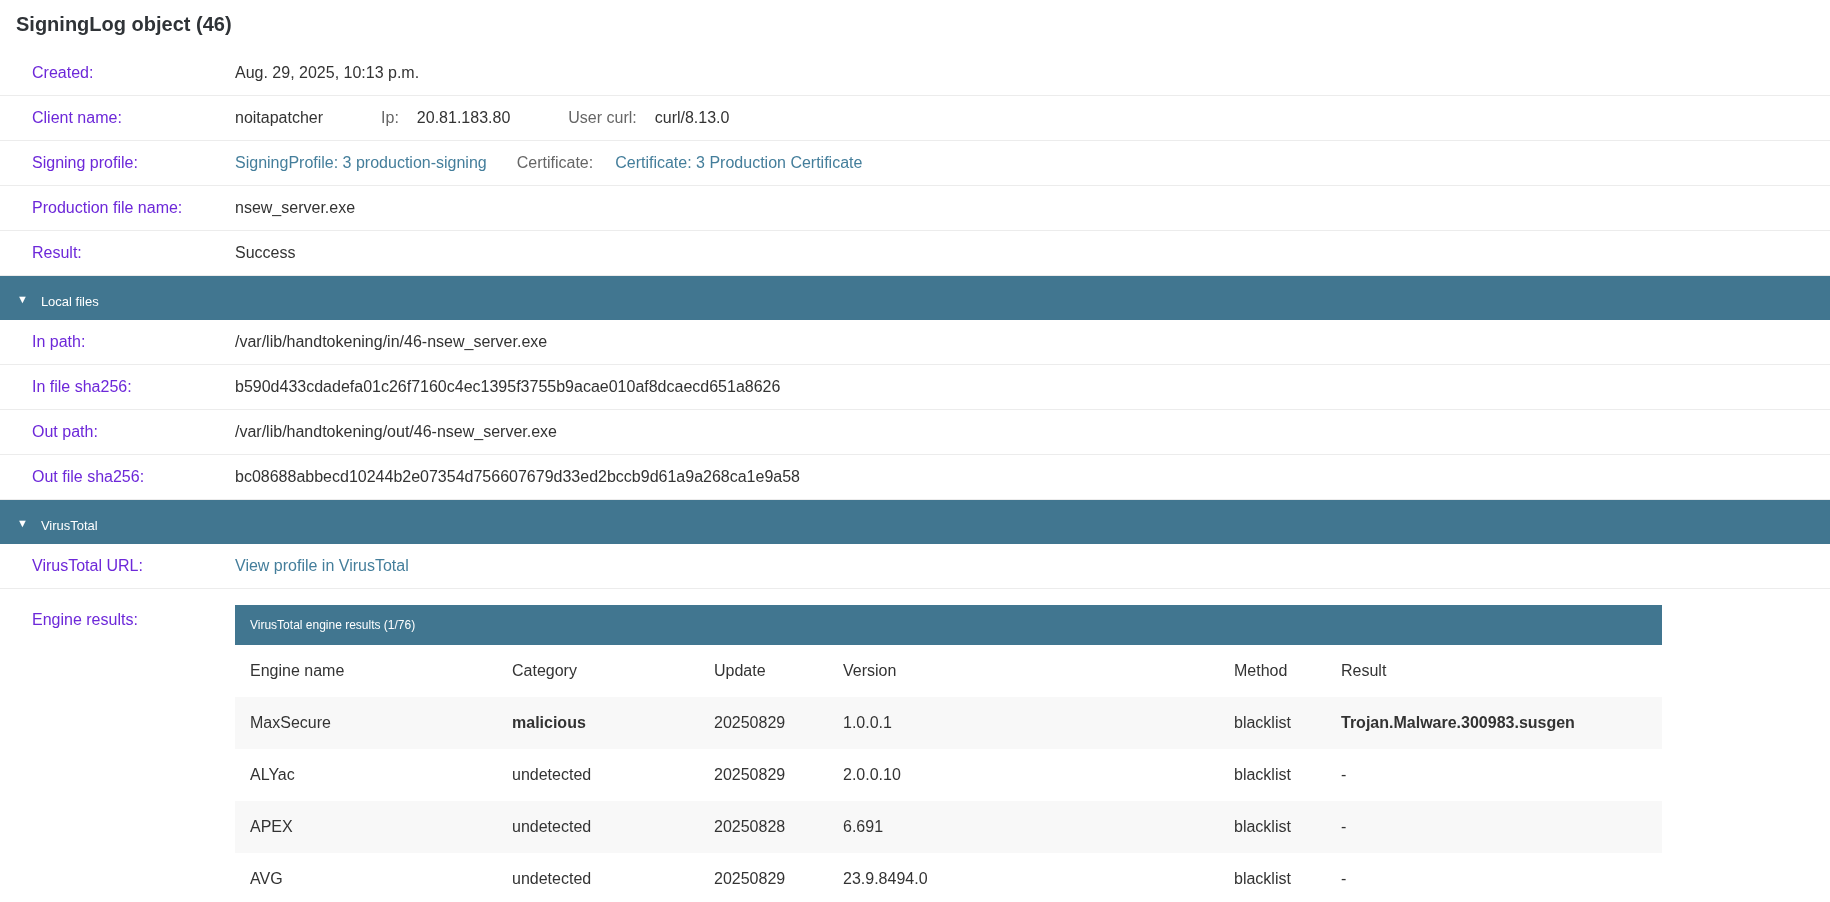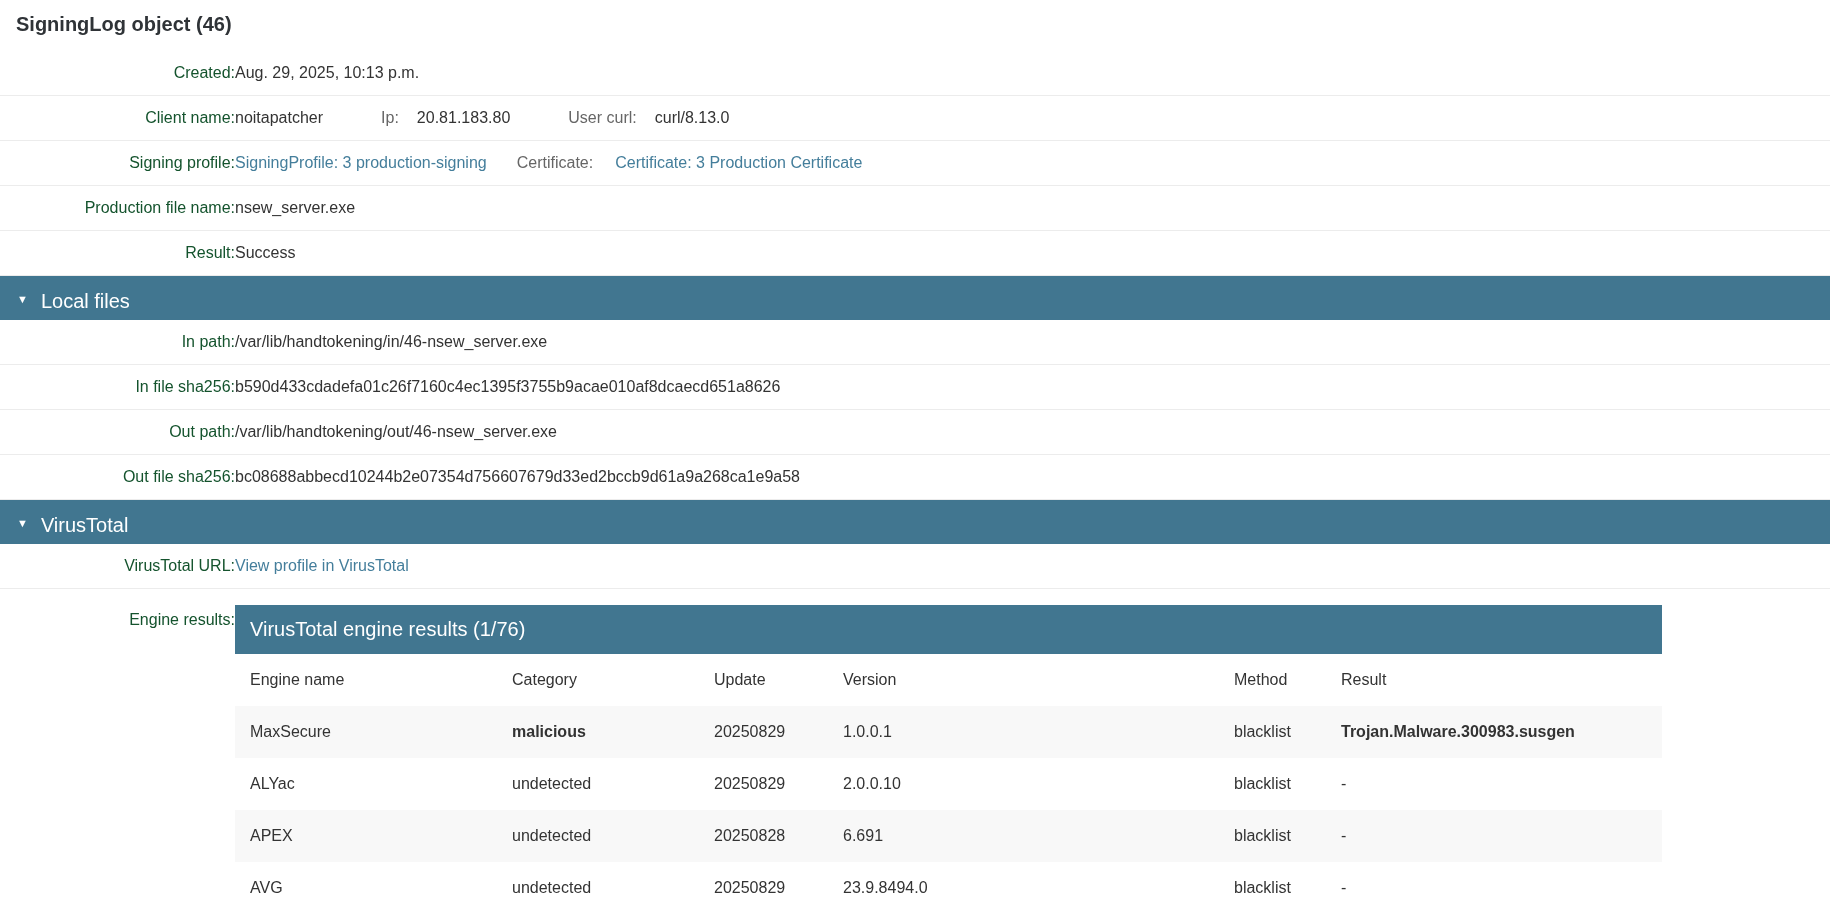--- a/index.html
+++ b/index.html
@@ -14,45 +14,44 @@
     margin: 0; padding: 13px 16px 15px;
     font-size: 20px; font-weight: 700; color: #2f3337;
   }
   
   .frow {
     display: flex; align-items: center;
     min-height: 45px;
     border-bottom: 1px solid #ececec;
   }
   .flabel {
-    flex: 0 0 235px; padding-left: 16px;
-    color: #14532d;
-    text-align: right;
+    flex: 0 0 235px; padding-left: 32px;
+    color: #6d28d9;
   }
   .inline-label { color: #666666; margin-left: 58px; margin-right: 18px; }
   .inline-label.tight { margin-left: 30px; margin-right: 22px; }
   .fvalue { color: #333333; }
   a.link { color: #447e9b; text-decoration: none; cursor: pointer; }
   
   .section-bar {
     display: flex; align-items: center; gap: 13px;
     height: 44px; padding: 0 17px;
     background: #417690; color: #ffffff;
     cursor: pointer;
   }
   .collapse-icon { font-size: 11px; line-height: 1; position: relative; top: 1px; }
-  .section-title { font-size: 20px; margin-top: 6px; }
+  .section-title { font-size: 13px; margin-top: 6px; }
   
   .frow.engine-row { align-items: flex-start; border-bottom: none; }
   .frow.engine-row .flabel { padding-top: 22px; }
   
   .vt-table-wrap { width: 1427px; margin-top: 16px; }
   .vt-caption {
     background: #417690; color: #ffffff;
-    padding: 13px 15px; font-size: 20px;
+    padding: 13px 15px; font-size: 12px;
   }
   table.vt-table { border-collapse: collapse; width: 100%; table-layout: fixed; }
   .vt-table th {
     text-align: left; font-weight: 400; color: #333333;
     padding: 17px 10px 17px 15px;
   }
   .vt-table td { padding: 17px 10px 17px 15px; color: #333333; }
   .vt-table tbody tr:nth-child(odd) { background: #f8f8f8; }
   .danger { color: #ba2121; font-weight: 700; }
 </style>

